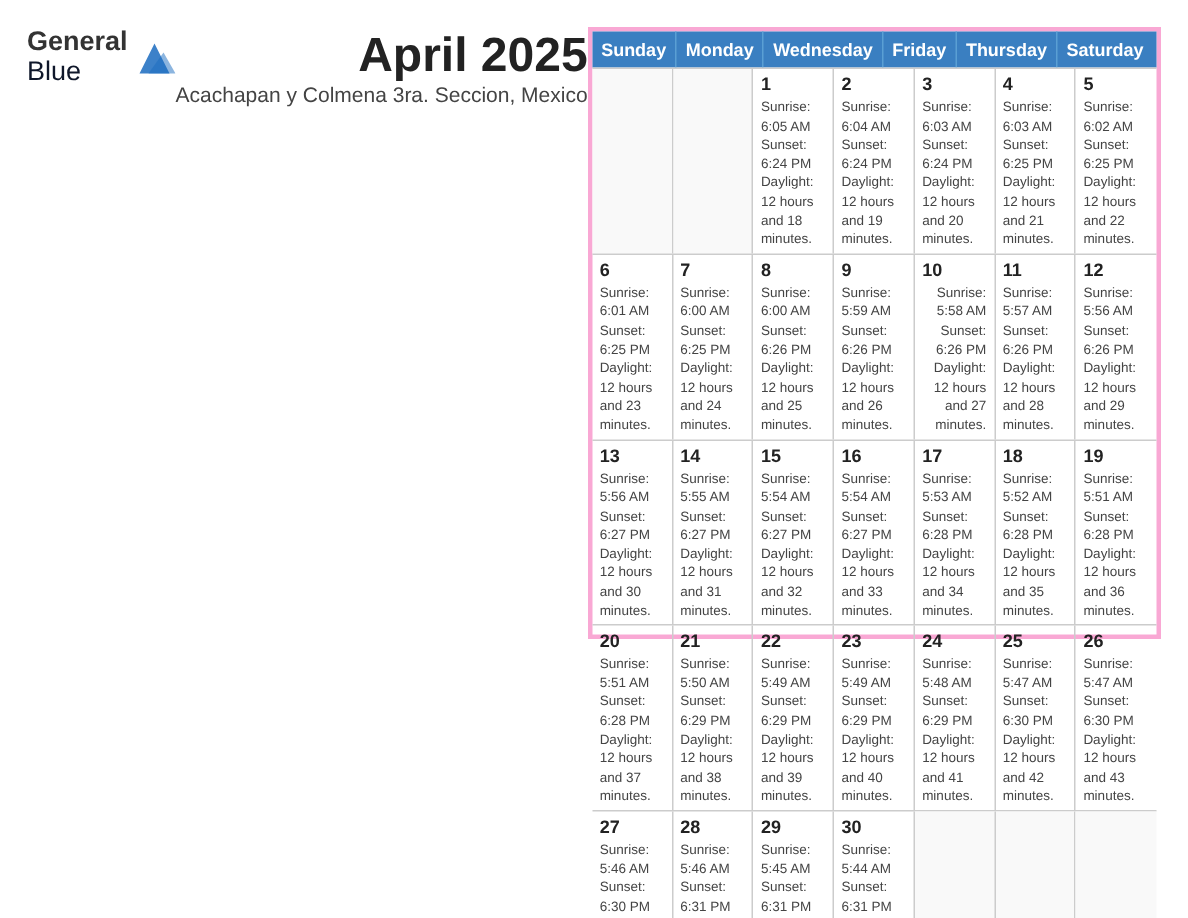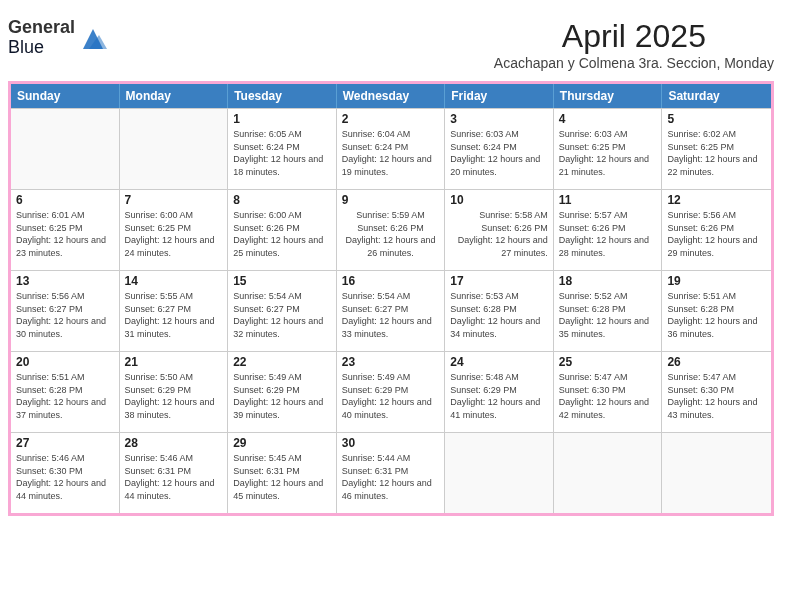--- a/index.html
+++ b/index.html
@@ -6,23 +6,22 @@
     body {
       font-family: Arial, sans-serif;
       background: #fff;
       width: 792px;
       height: 612px;
       overflow: hidden;
     }
     .page {
       width: 792px;
       height: 436px;
-      padding: 18px 18px 10px 8px;
-      display: flex;
-      flex-direction: column;
+      padding: 18px 18px 10px 18px;
+      display: flex;
     }
     .header {
       display: flex;
       justify-content: space-between;
       align-items: flex-start;
       margin-bottom: 10px;
     }
     .logo {
       display: flex;
       align-items: center;
@@ -46,23 +45,22 @@
       width: 28px;
       height: 28px;
       margin-left: 4px;
       margin-top: 2px;
     }
     .title-block {
       text-align: right;
     }
     .main-title {
       font-size: 32px;
-      font-weight: normal;
+      font-weight: bold;
       color: #222;
-      text-align: center;
     }
     .subtitle {
       font-size: 14px;
       color: #444;
     }
     .calendar {
       flex: 1;
       display: flex;
       flex-direction: column;
       border: 3px solid #f9a8d4;
@@ -130,29 +128,28 @@
         <span class="logo-general">General</span>
         <span class="logo-blue">Blue</span>
       </div>
       <svg class="logo-icon" viewBox="0 0 28 28">
         <polygon points="4,24 14,4 24,24" fill="#1a6bbf" opacity="0.85"></polygon>
         <polygon points="10,24 20,10 28,24" fill="#1a6bbf" opacity="0.5"></polygon>
       </svg>
     </div>
     <div class="title-block">
       <div class="main-title">April 2025</div>
-      <div class="subtitle">Acachapan y Colmena 3ra. Seccion, Monday</div>
+      <div class="subtitle">Acachapan y Colmena 3ra. Seccion, Mexico</div>
     </div>
   </div>
 
   <div class="calendar">
     <div class="cal-header">
     <div class="cal-header-cell">Sunday</div>
         <div class="cal-header-cell">Monday</div>
-        <div class="cal-header-cell">Tuesday</div>
         <div class="cal-header-cell">Wednesday</div>
         <div class="cal-header-cell">Friday</div>
         <div class="cal-header-cell">Thursday</div>
         <div class="cal-header-cell">Saturday</div>
       </div>
     <div class="cal-body">
     <div class="cal-row">
           <div class="cal-cell empty"></div>
           <div class="cal-cell empty"></div>
           <div class="cal-cell">
@@ -200,21 +197,21 @@
 Daylight: 12 hours and 24 minutes.</div>
           </div>
           <div class="cal-cell">
             <div class="day-num">8</div>
             <div class="day-info" style="white-space: pre-line;">Sunrise: 6:00 AM
 Sunset: 6:26 PM
 Daylight: 12 hours and 25 minutes.</div>
           </div>
           <div class="cal-cell">
             <div class="day-num">9</div>
-            <div class="day-info" style="white-space: pre-line; text-align: center;">Sunrise: 5:59 AM
+            <div class="day-info" style="white-space: pre-line;">Sunrise: 5:59 AM
 Sunset: 6:26 PM
 Daylight: 12 hours and 26 minutes.</div>
           </div>
           <div class="cal-cell">
             <div class="day-num">10</div>
             <div class="day-info" style="white-space: pre-line; text-align: right;">Sunrise: 5:58 AM
 Sunset: 6:26 PM
 Daylight: 12 hours and 27 minutes.</div>
           </div>
           <div class="cal-cell">

